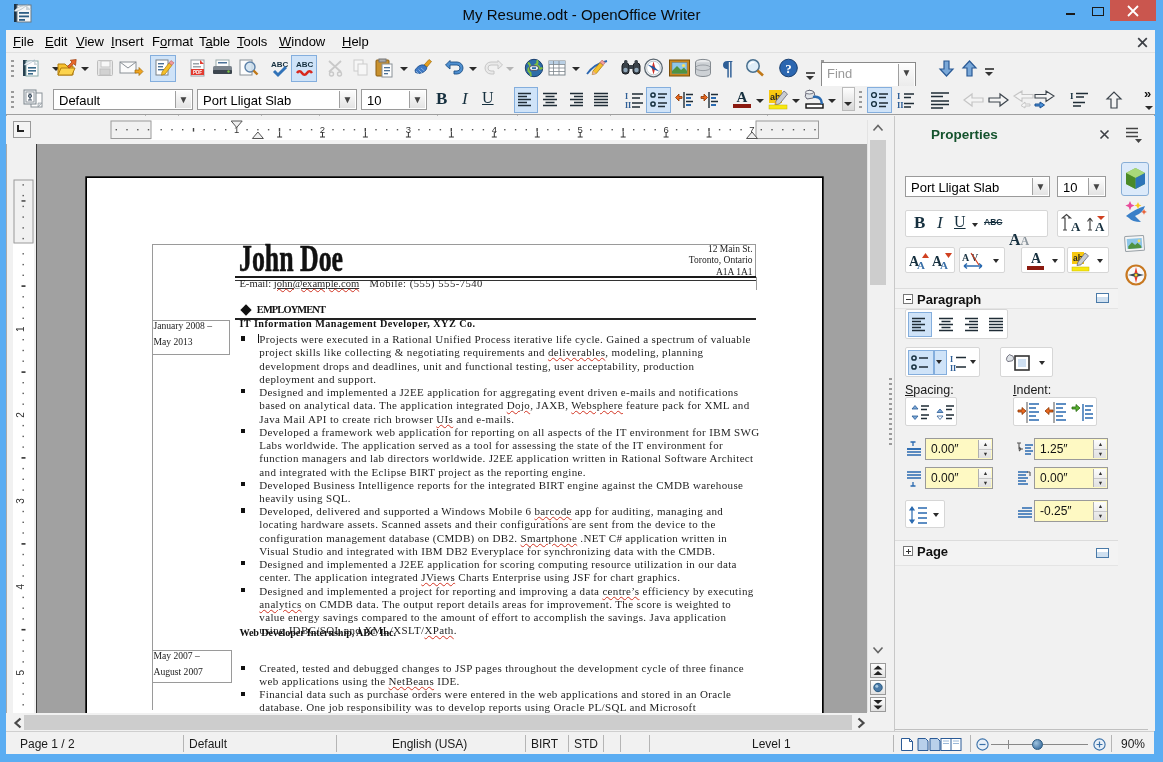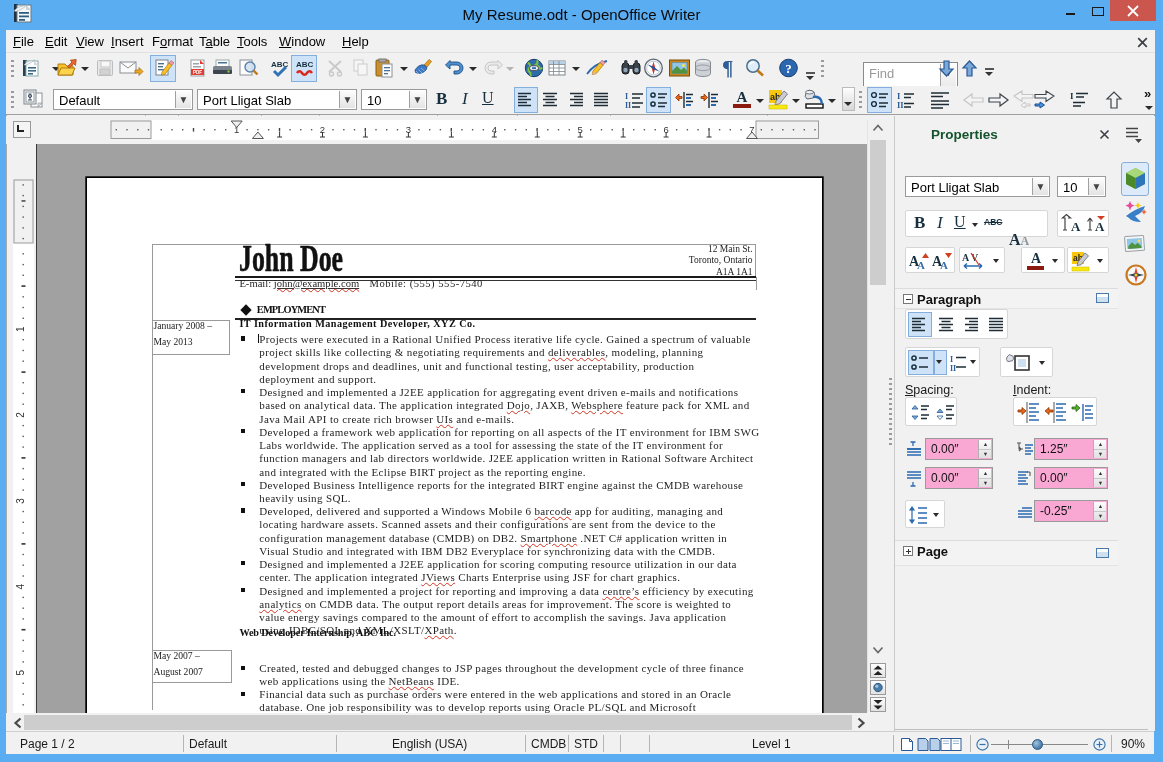--- a/index.html
+++ b/index.html
@@ -45,21 +45,21 @@
 .ul{text-decoration:underline solid #333 0.8px}
 .shead{position:absolute;left:0;width:224px;height:21px;background:#f3f3f3;border-top:1px solid #dcdcdc;border-bottom:1px solid #e4e4e4}
 .shead b{position:absolute;left:22px;top:3px;font-size:13px;color:#111}
 .pm{position:absolute;left:8px;top:5px;width:10px;height:10px;border:1px solid #777;background:#fff}
 .pm:before{content:"";position:absolute;left:1.5px;top:3.5px;width:5px;height:1px;background:#333}
 .pm.plus:after{content:"";position:absolute;left:3.5px;top:1.5px;width:1px;height:5px;background:#333}
 .launch{position:absolute;right:10px;top:4px;width:13px;height:10px;border:1px solid #4a7aa8;background:linear-gradient(#fff 0 3px,#cfe0f0 3px)}
 .frame{position:absolute;background:#fff;border:1px solid #d6d6d6;border-radius:2px}
 .slabel{position:absolute;font-size:12.5px;color:#1a1a1a}
 .inicon{position:absolute;width:18px;height:17px}
-.input{position:absolute;height:22px;background:#f9a8d4;border:1px solid #9a9a9a;font-size:12px;color:#111}
+.input{position:absolute;height:22px;background:#fef9c3;border:1px solid #9a9a9a;font-size:12px;color:#111}
 .input>span:first-child{position:absolute;left:5px;top:3px}
 .spin{position:absolute;right:1px;top:1px;bottom:1px;width:13px;background:linear-gradient(#fcfcfc,#e0e0e0);border-left:1px solid #b0b0b0}
 .spin i{position:absolute;left:0;width:13px;height:9px;font-style:normal;font-size:5.5px;color:#333;text-align:center;line-height:9px}
 .spin i:last-child{bottom:0;border-top:1px solid #c8c8c8}
 .navb{position:absolute;left:2px;width:16px;height:15px;background:linear-gradient(#fdfdfd,#e2e2e2);border:1px solid #9a9a9a;padding:0}
 </style></head>
 <body>
 <div id="titlebar" class="abs">
     <svg style="position:absolute;left:13px;top:3px" width="19" height="20" viewBox="0 0 19 20">
       <rect x="1" y="1" width="4" height="18" fill="#1c3346"></rect>
@@ -306,21 +306,21 @@
 <div class="sep1" style="left:761px"></div>
 <div class="icon" style="left:772px;top:5px">
       <svg width="21" height="20" viewBox="0 0 21 20">
         <circle cx="10.5" cy="10" r="8.8" fill="#2b66b0" stroke="#173d6e"></circle>
         <text x="10.5" y="14.5" font-size="13" font-weight="bold" fill="#fff" text-anchor="middle" font-family="Liberation Serif">?</text>
       </svg>
     </div>
 <div class="abs" style="left:800px;top:19px;width:9px;height:2px;background:#555"></div>
 <div class="caret" style="left:800px;top:23px;border-left-width:4.5px;border-right-width:4.5px;border-top-color:#333"></div>
 <div class="grip" style="left:815px;top:7px;height:20px"></div>
-<div class="combo" style="left:857px;top:9px;width:95px;height:36px;border-color:#8a8a8a">
+<div class="combo" style="left:815px;top:9px;width:95px;height:36px;border-color:#8a8a8a">
       <span class="ct" style="color:#9a9a9a">Find</span>
       <span class="cv">▼</span>
     </div>
 <div class="icon" style="left:931px;top:6px">
       <svg width="19" height="19" viewBox="0 0 19 19">
         <path d="M7 2 h5 v8 h4 l-6.5 7 -6.5 -7 h4 z" fill="#7aa8d8" stroke="#2a5a96" stroke-width="1.2"></path>
       </svg>
     </div>
 <div class="icon" style="left:954px;top:6px">
       <svg width="19" height="19" viewBox="0 0 19 19">
@@ -1012,21 +1012,21 @@
       <path d="M1.5 1.5 L6.5 6 L1.5 10.5" fill="none" stroke="#4a4a4a" stroke-width="2.2"></path>
     </svg>
 </div>
 <div id="statusbar" class="abs">
 <span class="stseg" style="left:14px">Page 1 / 2</span>
 <span class="stsep" style="left:177px"></span>
 <span class="stseg" style="left:183px">Default</span>
 <span class="stsep" style="left:330px"></span>
 <span class="stseg" style="left:386px">English (USA)</span>
 <span class="stsep" style="left:519px"></span>
-<span class="stseg" style="left:525px">CMDB</span>
+<span class="stseg" style="left:525px">BIRT</span>
 <span class="stsep" style="left:562px"></span>
 <span class="stseg" style="left:568px">STD</span>
 <span class="stsep" style="left:597px"></span>
 <span class="stsep" style="left:614px"></span>
 <span class="stsep" style="left:643px"></span>
 <span class="stseg" style="left:746px">Level 1</span>
 <span class="stsep" style="left:887px"></span>
 <svg class="abs" style="left:894px;top:5px" width="14" height="15" viewBox="0 0 14 15">
       <path d="M1.5 1.5 h8 l3 3 v9 h-11z" fill="#fff" stroke="#2a5a96"></path>
       <path d="M9.5 1.5 v3 h3" fill="none" stroke="#2a5a96"></path>

